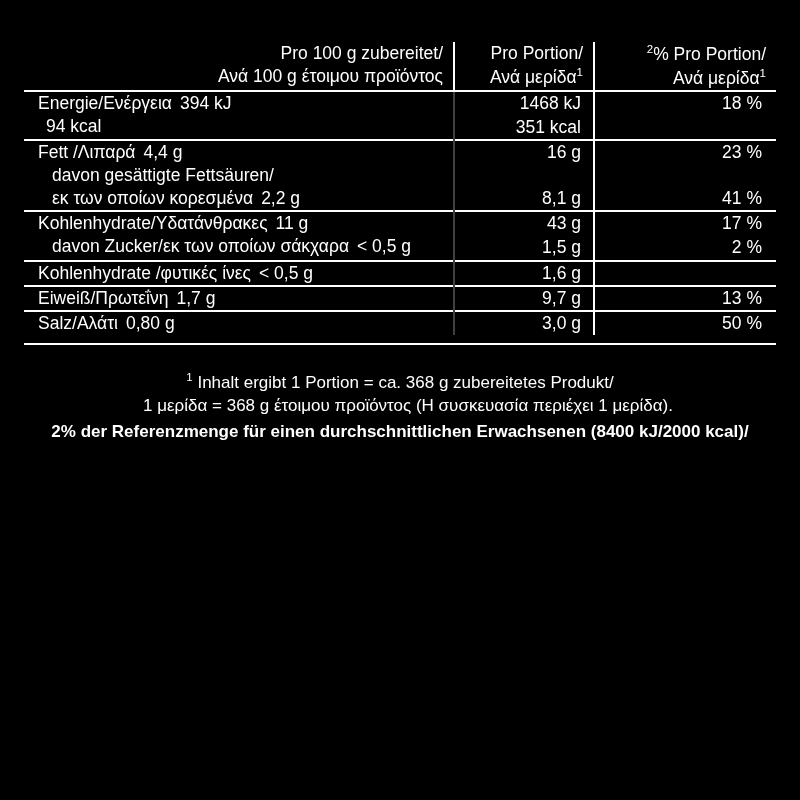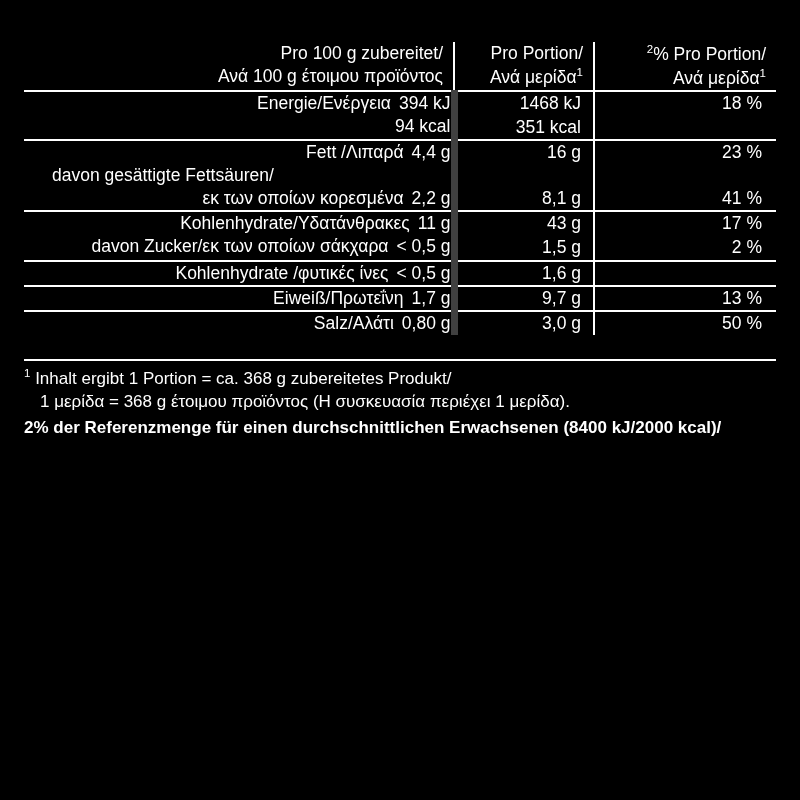--- a/index.html
+++ b/index.html
@@ -70,56 +70,57 @@
     padding-top: 5px;
     padding-bottom: 6px;
   }
   .cell-label {
     padding-left: 14px !important;
     text-align: left;
   }
   .cell-portion {
     text-align: right;
     padding-right: 12px !important;
-    border-left: 7px solid #404040;
+    border-left: 2px solid #404040;
   }
   .cell-pct {
     text-align: right;
     padding-right: 14px !important;
     border-left: 2px solid #ffffff;
   }
 
   .lbl-block { display: block; }
   .val-block { display: block; }
   .val-block.second { margin-top: 1px; }
 
   
   .labelrow {
     display: flex;
-    justify-content: flex-end;
+    justify-content: flex-start;
     align-items: baseline;
   }
   .labelrow .num {
     white-space: nowrap;
     padding-left: 8px;
   }
 
   .indent {
     display: block;
     padding-left: 14px;
   }
 
   
   .footnotes {
     width: 752px;
-    margin-top: 24px;
+    margin-top: 8px;
     border-top: 2px solid #ffffff;
-    padding-top: 4px;
+    padding-top: 24px;
     font-size: 17px;
     line-height: 1.40;
+    text-align: center;
   }
   .fn {
     display: block;
     white-space: nowrap;
   }
   .fn .sup {
     font-size: 11.5px;
     vertical-align: super;
   }
   .fn-indent {

